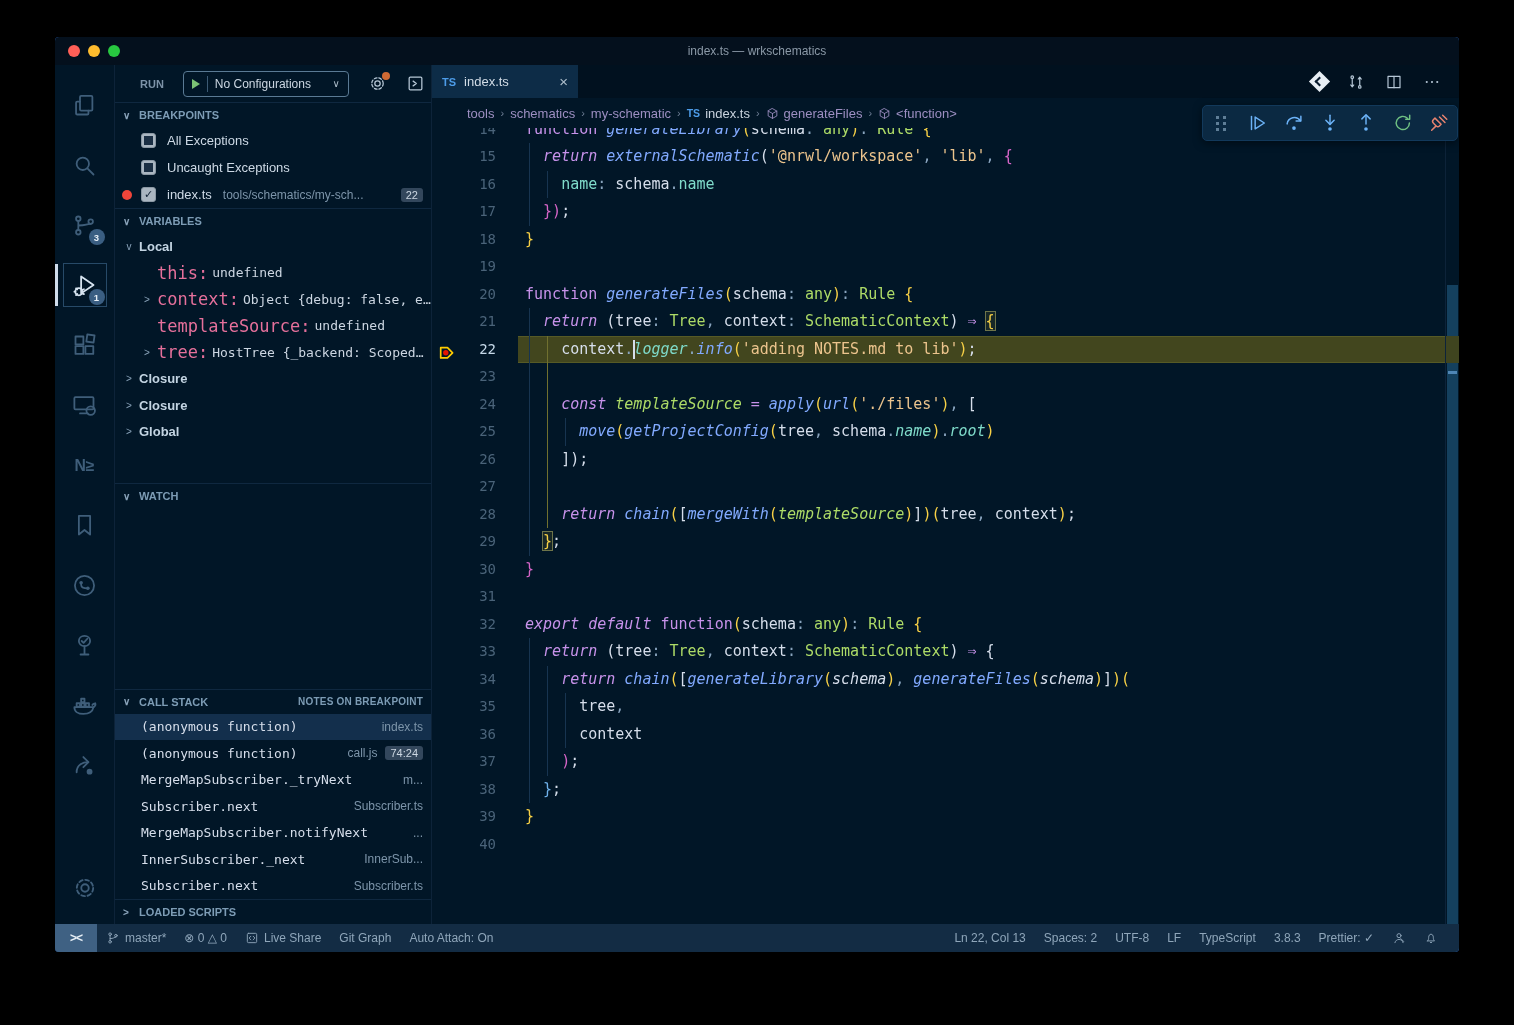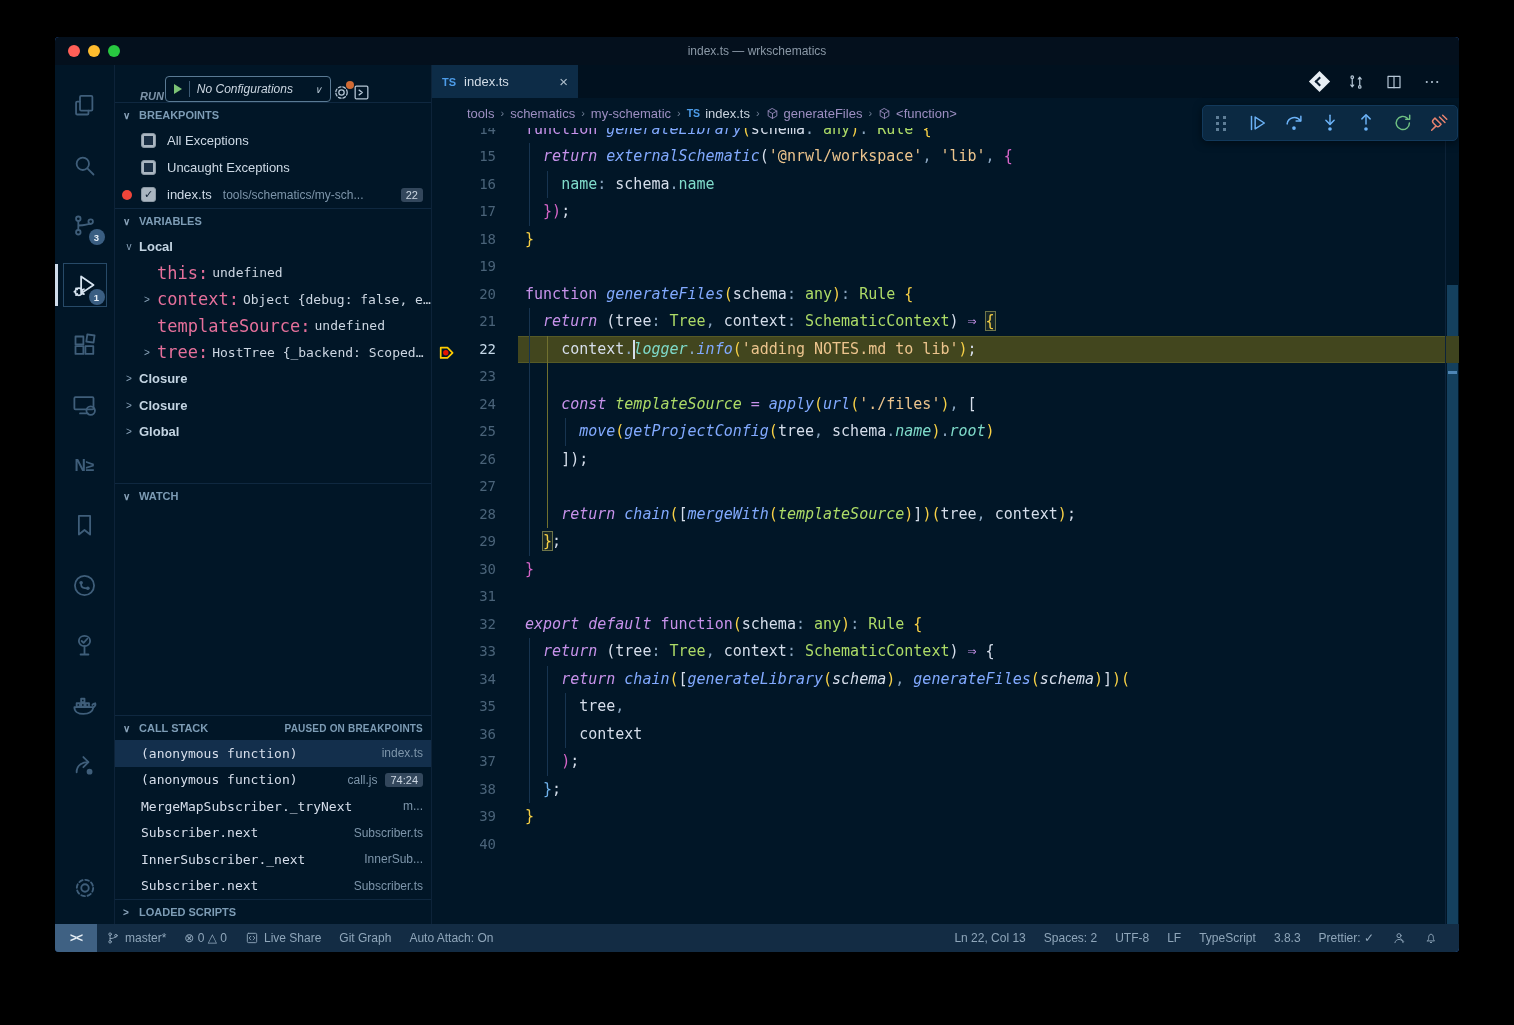--- a/index.html
+++ b/index.html
@@ -19,21 +19,21 @@
   .act-item { width:48px; height:60px; display:flex; align-items:center; justify-content:center; position:relative; color:#3f5e7a; cursor:pointer; }
   .act-item svg { width:28px; height:28px; }
   .act-item.active { color:#d7e4f0; }
   .act-item.active::before { content:""; position:absolute; left:-6px; top:9px; width:3px; height:42px; background:#cfdceb; }
   .act-item.active .box { position:absolute; inset:8px 2px; border:1px solid #274a68; }
   .act-badge { position:absolute; right:4px; bottom:10px; min-width:16px; height:16px; border-radius:8px;
     background:#3a5e82; color:#e6eef5; font-size:9.5px; font-weight:700; display:flex; align-items:center; justify-content:center; padding:0 4px; }
   .act-spacer { flex:1; }
   
   .sidebar { width:317px; background:#011627; border-right:1px solid #0d2339; display:flex; flex-direction:column; overflow:hidden; flex:none; font-size:13px; color:#cdd9e5; }
-  .run-row { height:37px; display:flex; align-items:flex-end; padding:0 10px 0 25px; gap:1px; flex:none;font-style:italic; }
+  .run-row { height:37px; display:flex; align-items:center; padding:0 10px 0 25px; gap:19px; flex:none; }
   .run-label { font-size:11px; font-weight:700; color:#7d93a8; }
   .cfg-btn { height:26px; flex:0 0 166px; border:1px solid #5a7a94; border-radius:4px; display:flex; align-items:center; padding:0 8px; gap:7px; color:#ccd7e2; font-size:12px; cursor:pointer; }
   .cfg-play { width:0; height:0; border-left:8px solid #7bc275; border-top:5px solid transparent; border-bottom:5px solid transparent; }
   .cfg-div { width:1px; height:16px; background:#3c5a74; }
   .cfg-text { flex:1; white-space:nowrap; overflow:hidden; }
   .chev { color:#aebecb; font-size:10px; }
   .icon-btn { position:relative; color:#b6c7d6; cursor:pointer; display:flex; }
   .icon-btn svg { width:19px; height:19px; }
   .gear-dot { position:absolute; right:-3px; top:-2px; width:8px; height:8px; border-radius:50%; background:#cf6a34; }
   .sec-header { height:25px; display:flex; align-items:center; padding:0 8px 0 8px; gap:4px; font-size:11px; font-weight:700; color:#7d9cb5; border-top:1px solid #0f2840; flex:none; cursor:pointer; }
@@ -329,38 +329,42 @@
           </div>
           <div class="spacer38"></div>
           <div class="sec-header">
             <span class="sec-chev">∨</span>
             <span>WATCH</span>
           </div>
           <div class="watch-body"></div>
           <div class="sec-header">
             <span class="sec-chev">∨</span>
             <span>CALL STACK</span>
-            <span class="hdr-right">PAUSED ON BREAKPOINTS</span>
+            <span class="hdr-right">NOTES ON BREAKPOINT</span>
           </div>
           <div class="cs-row sel">
             <span class="cs-name">(anonymous function)</span>
             <span class="cs-file">index.ts</span>
           </div>
           <div class="cs-row">
             <span class="cs-name">(anonymous function)</span>
             <span class="cs-file">call.js</span>
             <span class="badge">74:24</span>
           </div>
           <div class="cs-row">
             <span class="cs-name">MergeMapSubscriber._tryNext</span>
             <span class="cs-file">m...</span>
           </div>
           <div class="cs-row">
             <span class="cs-name">Subscriber.next</span>
             <span class="cs-file">Subscriber.ts</span>
+          </div>
+          <div class="cs-row">
+            <span class="cs-name">MergeMapSubscriber.notifyNext</span>
+            <span class="cs-file">...</span>
           </div>
           <div class="cs-row">
             <span class="cs-name">InnerSubscriber._next</span>
             <span class="cs-file">InnerSub...</span>
           </div>
           <div class="cs-row">
             <span class="cs-name">Subscriber.next</span>
             <span class="cs-file">Subscriber.ts</span>
           </div>
           <div class="sec-header">

